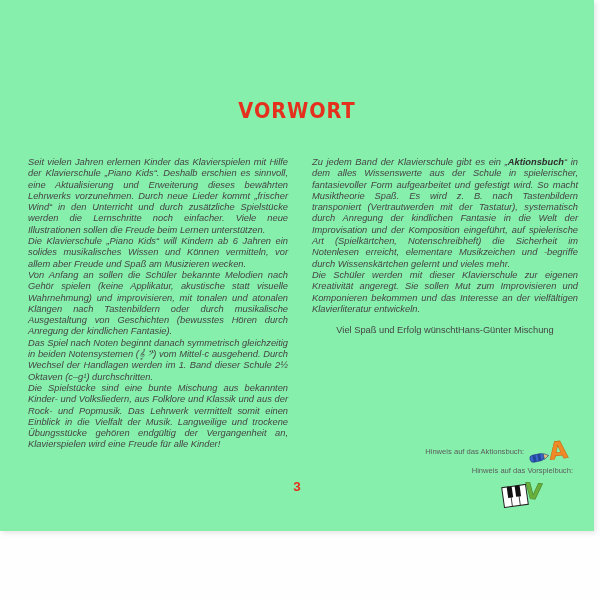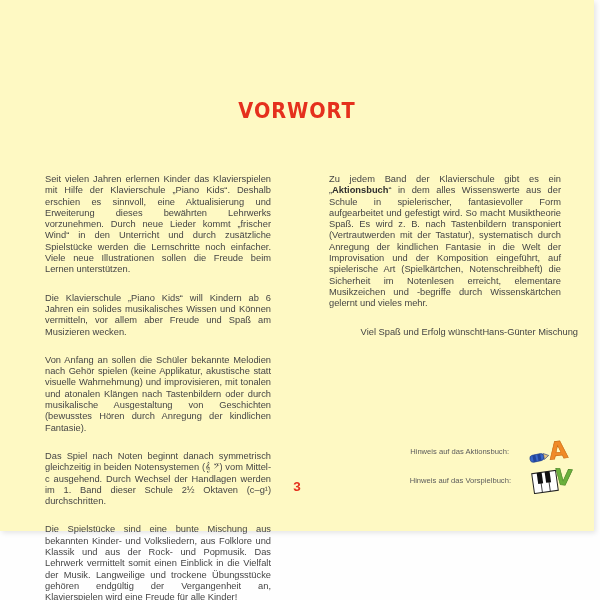--- a/index.html
+++ b/index.html
@@ -1,47 +1,47 @@
 <!DOCTYPE html>
 <html lang="de"><head>
 <meta charset="utf-8">
 <style>
   html,body{margin:0;padding:0;background:#fff;}
   .canvas{
     position:relative;width:600px;height:600px;background:#fefefe;overflow:hidden;
     font-family:"Liberation Sans",sans-serif;
   }
   .page{
-    position:absolute;left:0;top:0;width:594px;height:531px;background:#fef9c3;
+    position:absolute;left:0;top:0;width:594px;height:531px;background:#86efac;
     box-shadow:2px 2px 5px rgba(0,0,0,0.10);
   }
   .page-title{
     position:absolute;left:0;top:99px;width:594px;text-align:center;
     font-family:"DejaVu Sans",sans-serif;font-weight:bold;font-size:21px;
     letter-spacing:1px;transform:scaleX(0.92);
   }
   .col{
     position:absolute;top:157px;font-size:9.3px;line-height:11.3px;
     text-align:justify;color:#454545;
   }
   .col-left{left:28px;width:260px;}
   .col-right{left:312px;width:266px;}
-  .para{margin:17px;padding:0;}
+  .para{margin:0;padding:0;font-style:italic;}
   .para b{font-weight:bold;color:#2e2e2e;}
   .signature{
-    display:flex;justify-content:flex-end;margin-top:16px;
+    display:flex;justify-content:center;margin-top:10px;
     font-size:9.3px;color:#454545;
   }
   .hinweis-row{
-    position:absolute;display:flex;align-items:center;gap:20px;
+    position:absolute;display:flex;align-items:center;gap:5px;
     font-size:7.6px;color:#5c5c5c;
   }
   .hinweis-row .label{white-space:nowrap;}
   .hinweis-1{top:437px;right:23px;}
-  .hinweis-2{top:466px;right:21px;}
+  .hinweis-2{top:466px;right:21px;flex-direction:column;}
   .icon-box{width:42px;height:28px;flex:0 0 auto;}
   .page-number{
     position:absolute;left:0;top:479px;width:594px;text-align:center;
     font-weight:bold;font-size:13.5px;
   }
 </style>
 </head>
 <body>
 
 <div class="canvas">
@@ -53,20 +53,21 @@
         <p class="para"><span>Seit vielen Jahren erlernen Kinder das Klavierspielen mit Hilfe der Klavierschule „Piano Kids“. Deshalb erschien es sinnvoll, eine Aktualisierung und Erweiterung dieses bewährten Lehrwerks vorzunehmen. Durch neue Lieder kommt „frischer Wind“ in den Unterricht und durch zusätzliche Spielstücke werden die Lernschritte noch einfacher. Viele neue Illustrationen sollen die Freude beim Lernen unterstützen.</span></p>
         <p class="para"><span>Die Klavierschule „Piano Kids“ will Kindern ab 6 Jahren ein solides musikalisches Wissen und Können vermitteln, vor allem aber Freude und Spaß am Musizieren wecken.</span></p>
         <p class="para"><span>Von Anfang an sollen die Schüler bekannte Melodien nach Gehör spielen (keine Applikatur, akustische statt visuelle Wahrnehmung) und improvisieren, mit tonalen und atonalen Klängen nach Tastenbildern oder durch musikalische Ausgestaltung von Geschichten (bewusstes Hören durch Anregung der kindlichen Fantasie).</span></p>
         <p class="para"><span>Das Spiel nach Noten beginnt danach symmetrisch gleichzeitig in beiden Notensystemen (𝄞 𝄢) vom Mittel-c ausgehend. Durch Wechsel der Handlagen werden im 1. Band dieser Schule 2½ Oktaven (c–g¹) durchschritten.</span></p>
         <p class="para"><span>Die Spielstücke sind eine bunte Mischung aus bekannten Kinder- und Volksliedern, aus Folklore und Klassik und aus der Rock- und Popmusik. Das Lehrwerk vermittelt somit einen Einblick in die Vielfalt der Musik. Langweilige und trockene Übungsstücke gehören endgültig der Vergangenheit an, Klavierspielen wird eine Freude für alle Kinder!</span></p>
       </div>
 
     <div class="col col-right">
 
         <p class="para"><span>Zu jedem Band der Klavierschule gibt es ein „</span><b>Aktionsbuch</b><span>“ in dem alles Wissenswerte aus der Schule in spielerischer, fantasievoller Form aufgearbeitet und gefestigt wird. So macht Musiktheorie Spaß. Es wird z. B. nach Tastenbildern transponiert (Vertrautwerden mit der Tastatur), systematisch durch Anregung der kindlichen Fantasie in die Welt der Improvisation und der Komposition eingeführt, auf spielerische Art (Spielkärtchen, Notenschreibheft) die Sicherheit im Notenlesen erreicht, elementare Musikzeichen und -begriffe durch Wissenskärtchen gelernt und vieles mehr.</span></p>
+        <p class="para"><span>Die Schüler werden mit dieser Klavierschule zur eigenen Kreativität angeregt. Sie sollen Mut zum Improvisieren und Komponieren bekommen und das Interesse an der vielfältigen Klavierliteratur entwickeln.</span></p>
         <div class="signature">
           <span>Viel Spaß und Erfolg wünscht</span>
           <span>Hans-Günter Mischung</span>
         </div>
       </div>
 
     <div class="hinweis-row hinweis-1">
       <span class="label">Hinweis auf das Aktionsbuch:</span>
       <span class="icon-box">
         <svg viewBox="0 0 42 28" width="42" height="28">

